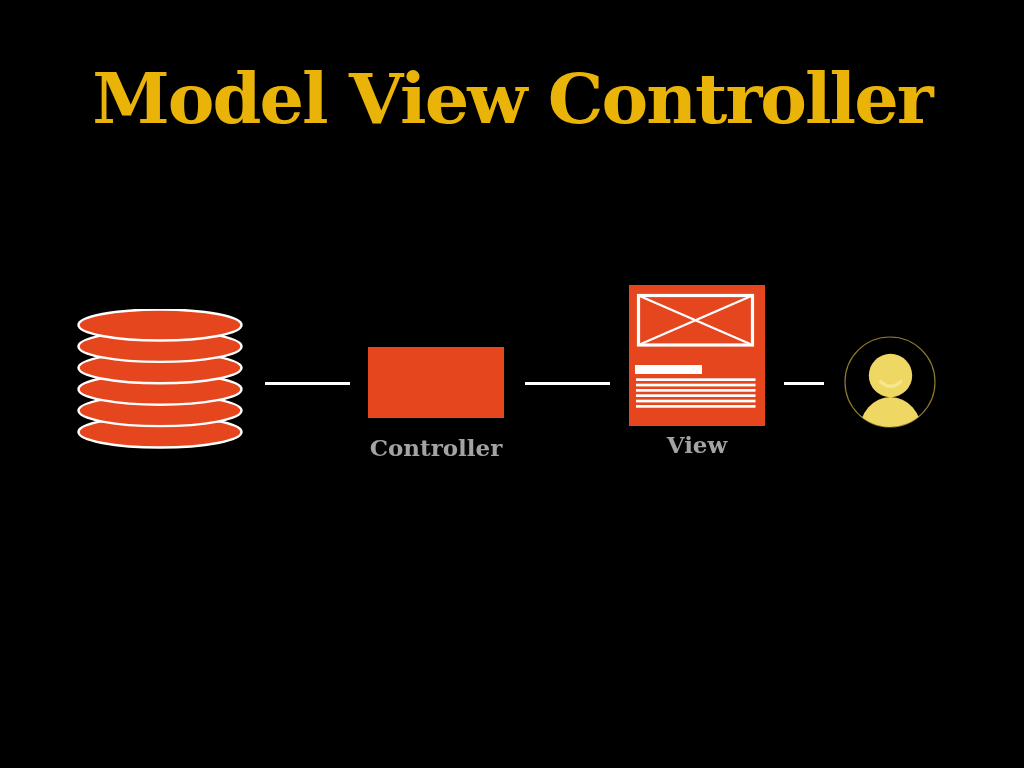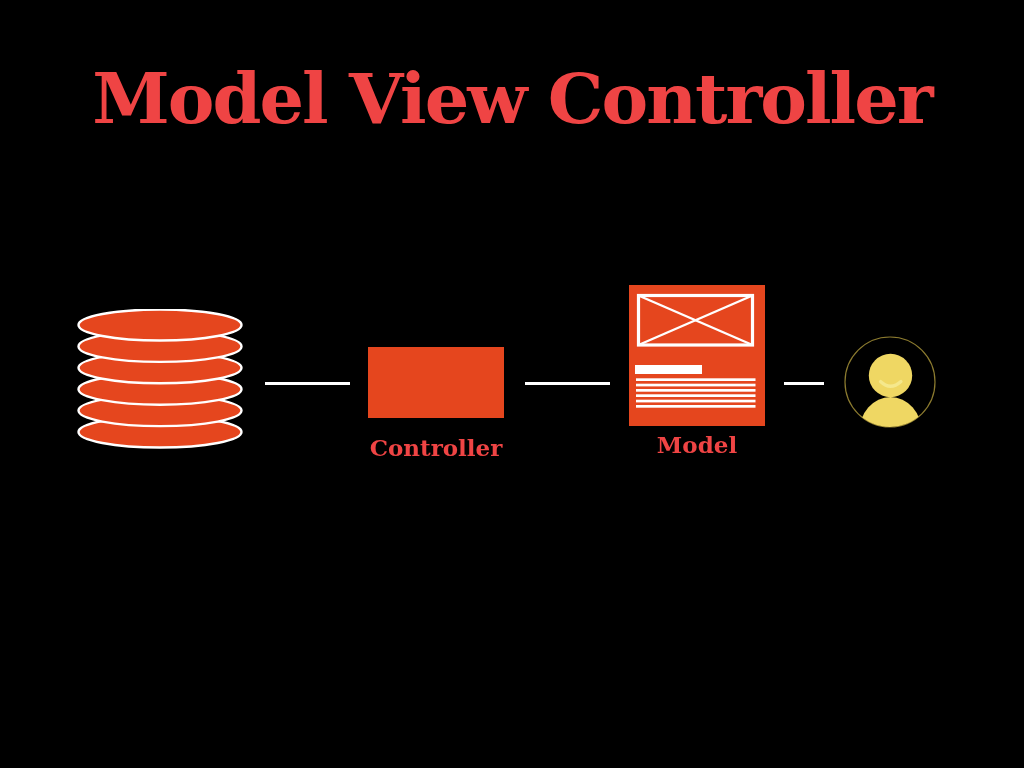--- a/index.html
+++ b/index.html
@@ -14,31 +14,31 @@
     background: #000000;
     overflow: hidden;
     font-family: "DejaVu Serif", "Liberation Serif", serif;
   }
   .slide-title {
     position: absolute;
     top: 58px;
     left: 0;
     width: 1024px;
     text-align: center;
-    color: #ef4444;
+    color: #eab308;
     font-size: 70px;
     font-weight: 700;
     letter-spacing: -2px;
     line-height: 1;
     white-space: nowrap;
     margin-top: 6px;
   }
   .node-label {
     position: absolute;
-    color: #ef4444;
+    color: #a3a3a3;
     font-size: 23px;
     font-weight: 700;
     text-align: center;
     line-height: 29px;
     white-space: pre-line;
   }
   .label-model      { left: 67px;  top: 464px; width: 186px; }
   .label-controller { left: 358px; top: 433px; width: 156px; }
   .label-view       { left: 619px; top: 430px; width: 156px; }
   .connector {
@@ -91,21 +91,21 @@
     <line x1="9.5" y1="10.5" x2="123.5" y2="60" stroke="#ffffff" stroke-width="2.4"></line>
     <line x1="123.5" y1="10.5" x2="9.5" y2="60" stroke="#ffffff" stroke-width="2.4"></line>
     <rect x="6" y="80" width="67" height="9" fill="#ffffff"></rect>
     <rect x="7" y="93.3" width="119.5" height="2.7" fill="#ffffff"></rect>
     <rect x="7" y="98.7" width="119.5" height="2.7" fill="#ffffff"></rect>
     <rect x="7" y="104" width="119.5" height="2.7" fill="#ffffff"></rect>
     <rect x="7" y="109.3" width="119.5" height="2.7" fill="#ffffff"></rect>
     <rect x="7" y="114.7" width="119.5" height="2.7" fill="#ffffff"></rect>
     <rect x="7" y="120" width="119.5" height="2.7" fill="#ffffff"></rect>
   </svg>
-  <div class="node-label label-view">Model</div>
+  <div class="node-label label-view">View</div>
 
   <div class="connector connector-3"></div>
 
   <svg class="icon-box user-icon" width="92" height="92" viewBox="0 0 92 92">
     <defs>
       <clipPath id="avatarClip">
         <circle cx="46" cy="46" r="45"></circle>
       </clipPath>
     </defs>
     <circle cx="46" cy="46" r="45" fill="none" stroke="#8C7B2F" stroke-width="1.2"></circle>

